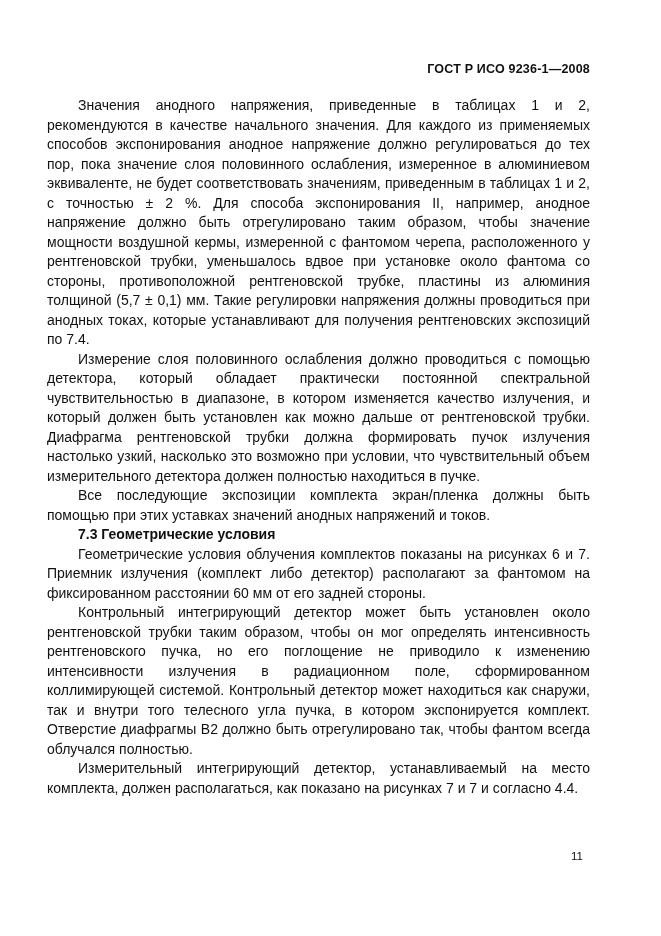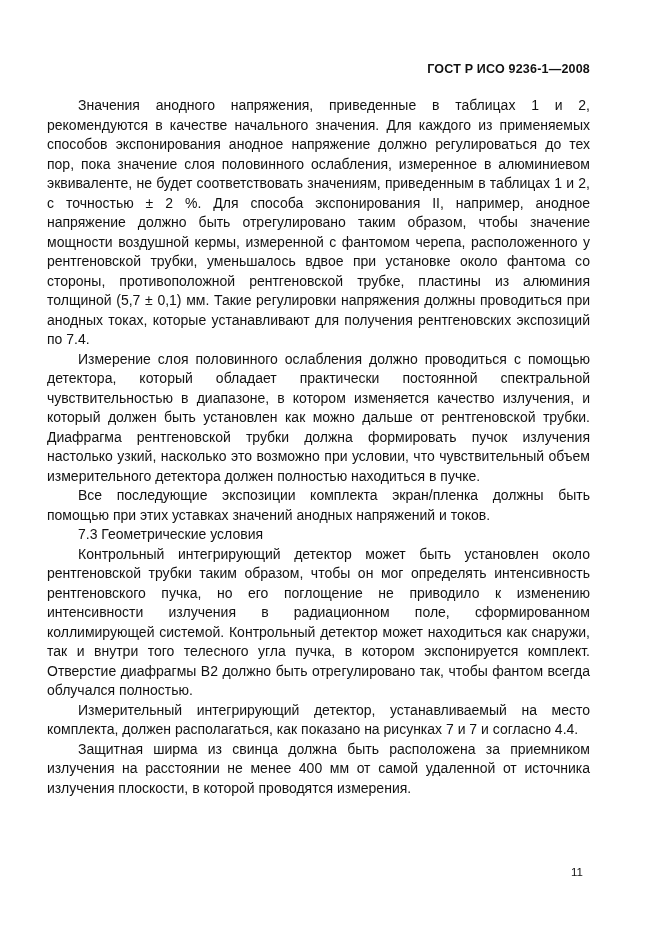--- a/index.html
+++ b/index.html
@@ -27,45 +27,44 @@
     letter-spacing: 0.2px;
   }
   .body-text p {
     margin: 0;
     font-size: 14px;
     line-height: 19.5px;
     text-align: justify;
     text-indent: 31px;
   }
   .body-text p.heading {
-    font-weight: normal;
+    font-weight: bold;
     text-align: left;
   }
   .page-number {
     position: absolute;
     top: 849px;
     right: 78px;
     font-size: 11.5px;
     line-height: 14px;
     color: #111111;
-    margin-top: 16px;
   }
 </style>
 </head>
 <body>
 
 <div class="page">
 
   <div class="running-header">ГОСТ Р ИСО 9236-1—2008</div>
 
   <div class="body-text">
     <p>Значения анодного напряжения, приведенные в таблицах 1 и 2, рекомендуются в качестве начального значения. Для каждого из применяемых способов экспонирования анодное напряжение должно регулироваться до тех пор, пока значение слоя половинного ослабления, измеренное в алюминиевом эквиваленте, не будет соответствовать значениям, приведенным в таблицах 1 и 2, с точностью ± 2 %. Для способа экспонирования II, например, анодное напряжение должно быть отрегулировано таким образом, чтобы значение мощности воздушной кермы, измеренной с фантомом черепа, расположенного у рентгеновской трубки, уменьшалось вдвое при установке около фантома со стороны, противоположной рентгеновской трубке, пластины из алюминия толщиной (5,7 ± 0,1) мм. Такие регулировки напряжения должны проводиться при анодных токах, которые устанавливают для получения рентгеновских экспозиций по 7.4.</p>
     <p>Измерение слоя половинного ослабления должно проводиться с помощью детектора, который обладает практически постоянной спектральной чувствительностью в диапазоне, в котором изменяется качество излучения, и который должен быть установлен как можно дальше от рентгеновской трубки. Диафрагма рентгеновской трубки должна формировать пучок излучения настолько узкий, насколько это возможно при условии, что чувствительный объем измерительного детектора должен полностью находиться в пучке.</p>
     <p>Все последующие экспозиции комплекта экран/пленка должны быть помощью при этих уставках значений анодных напряжений и токов.</p>
     <p class="heading">7.3  Геометрические условия</p>
+    <p>Геометрические условия облучения комплектов показаны на рисунках 6 и 7. Приемник излучения (комплект либо детектор) располагают за фантомом на фиксированном расстоянии 60 мм от его задней стороны.</p>
     <p>Контрольный интегрирующий детектор может быть установлен около рентгеновской трубки таким образом, чтобы он мог определять интенсивность рентгеновского пучка, но его поглощение не приводило к изменению интенсивности излучения в радиационном поле, сформированном коллимирующей системой. Контрольный детектор может находиться как снаружи, так и внутри того телесного угла пучка, в котором экспонируется комплект. Отверстие диафрагмы В2 должно быть отрегулировано так, чтобы фантом всегда облучался полностью.</p>
     <p>Измерительный интегрирующий детектор, устанавливаемый на место комплекта, должен располагаться, как показано на рисунках 7 и 7 и согласно 4.4.</p>
-    <p>Защитная ширма из свинца должна быть расположена за приемником излучения на расстоянии не менее 400 мм от самой удаленной от источника излучения плоскости, в которой проводятся измерения.</p>
   </div>
 
   <div class="page-number">11</div>
 
 </div>
 
 </body></html>

